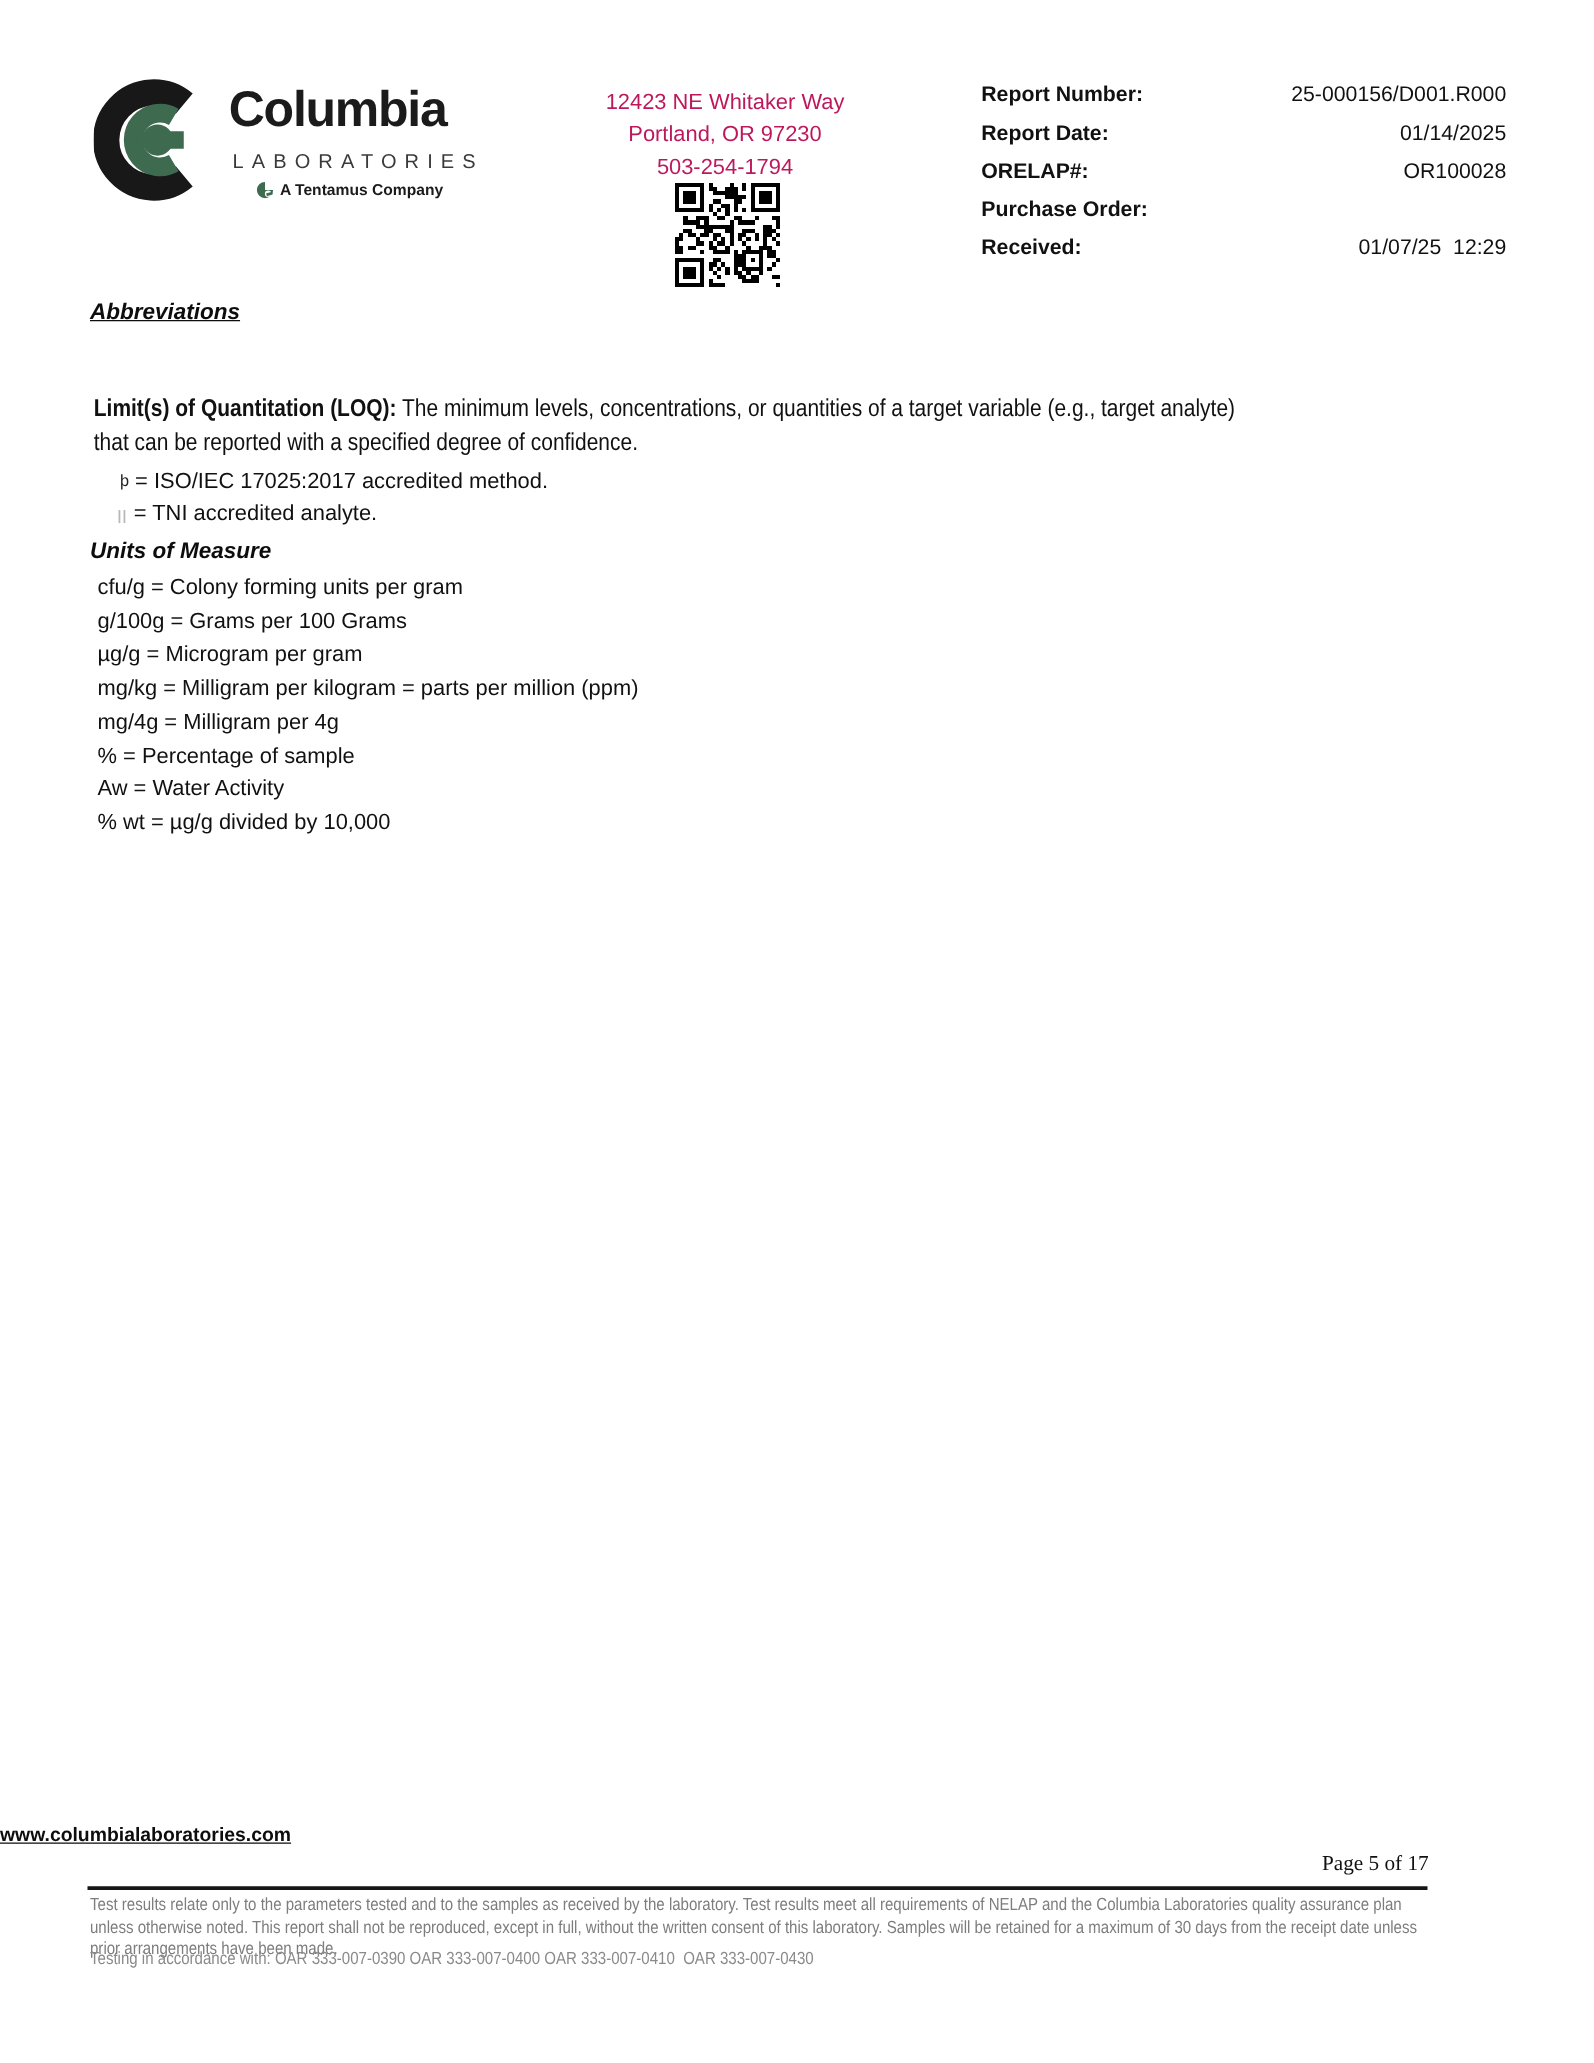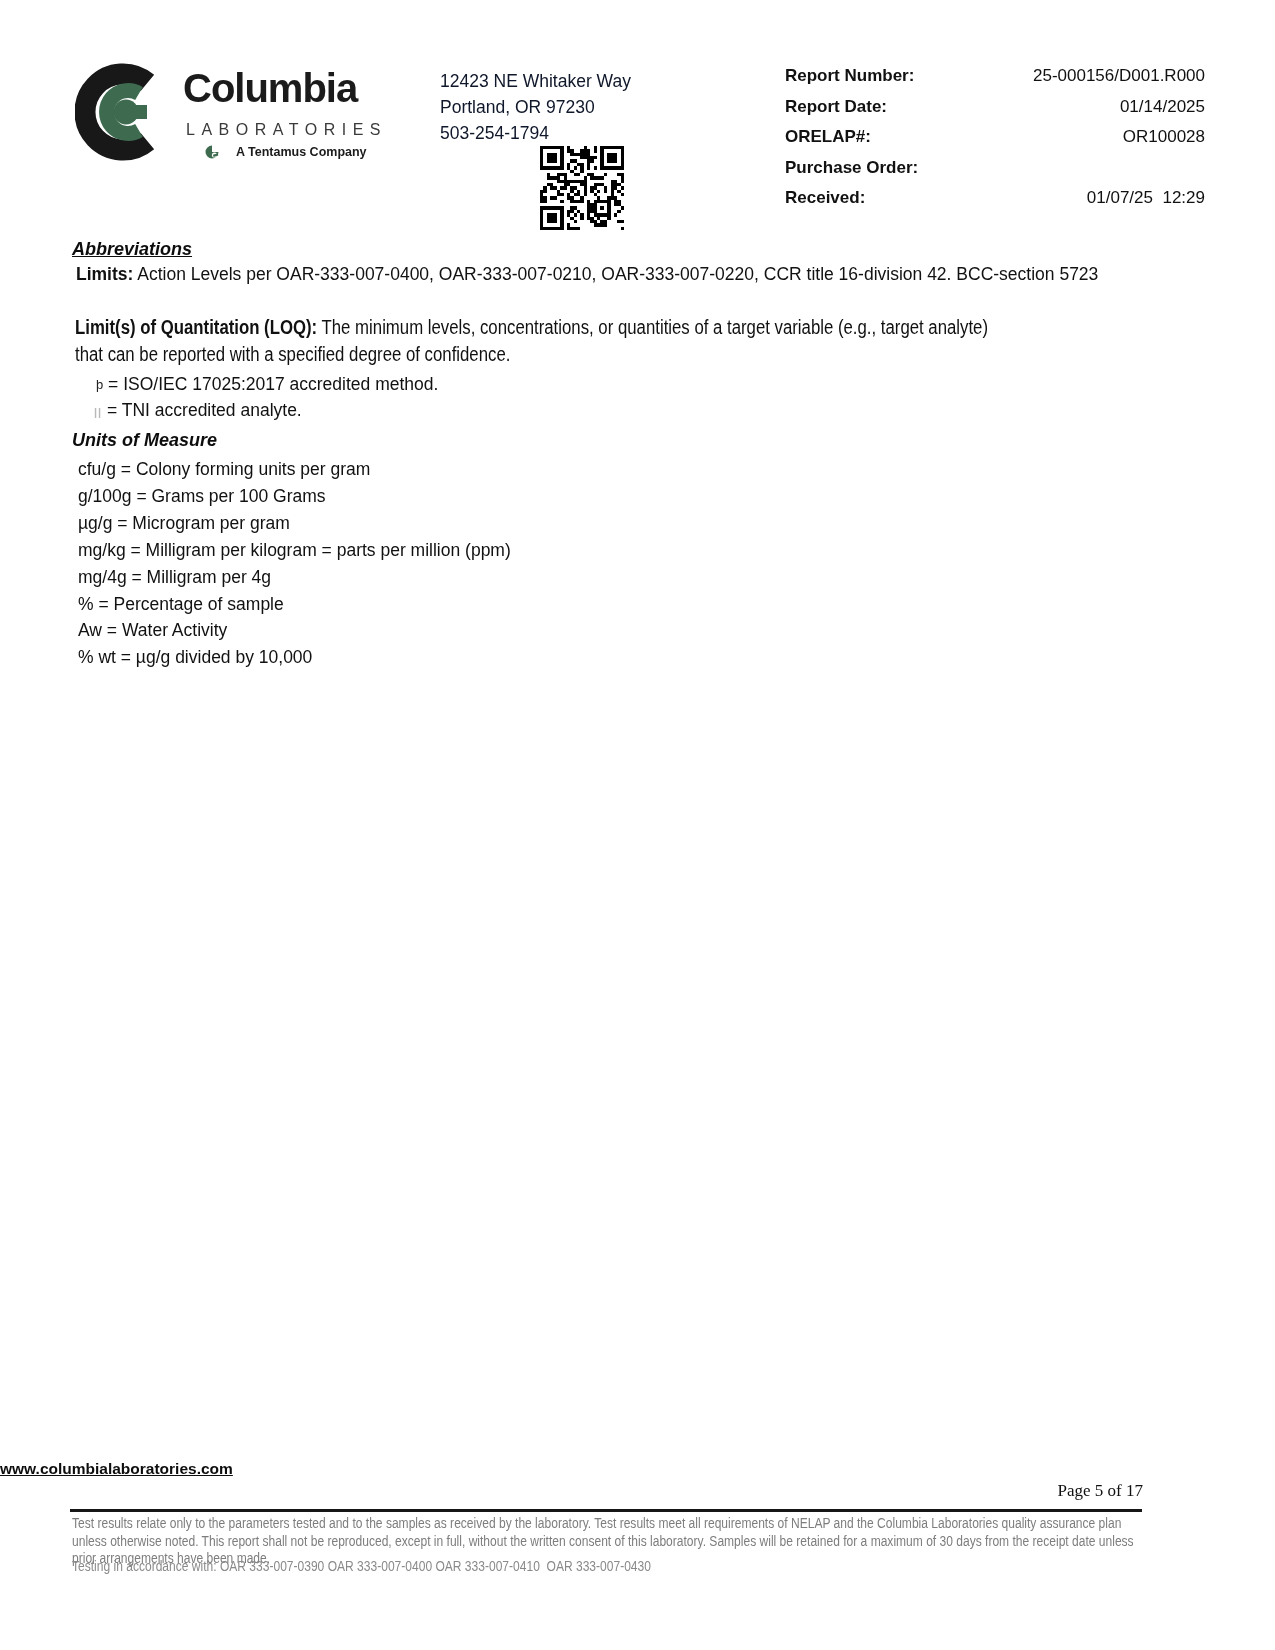--- a/index.html
+++ b/index.html
@@ -11,25 +11,25 @@
     font-family:"Liberation Sans","DejaVu Sans",sans-serif;
     color:#111;
     overflow:hidden;
   }
   
   .logo { position:absolute; left:75px; top:62px; display:flex; align-items:flex-start; }
   .logo-mark { width:100px; height:100px; }
   .logo-text { margin-left:8px; margin-top:6px; }
   .brand { font-size:40px; font-weight:bold; letter-spacing:-1px; color:#1b1b1b; line-height:40px; }
   .sub { font-size:16px; letter-spacing:6.5px; color:#3a3a3a; margin-top:13px; margin-left:3px; }
-  .tagline { display:flex; align-items:center; gap:17px; margin-top:6px; margin-left:22px; }
+  .tagline { display:flex; align-items:center; gap:5px; margin-top:6px; margin-left:22px; }
   .tagline span { font-size:12.5px; font-weight:bold; color:#1b1b1b; }
 
-  .address { position:absolute; left:440px; top:68px; width:280px; text-align:left;
-             font-size:17.5px; line-height:26px; color:#0f172a; }
+  .address { position:absolute; left:440px; top:68px; width:280px; text-align:center;
+             font-size:17.5px; line-height:26px; color:#be185d; }
   .qr { position:absolute; left:540px; top:146px; width:84px; height:84px; }
 
   .report-block { position:absolute; left:785px; top:66px; width:420px; }
   .report-row { display:flex; height:30.5px; align-items:flex-start;justify-content:space-between; }
   .rl { width:163px; font-weight:bold; font-size:17px; }
   .rv { font-size:17px; white-space:pre; }
 
   
   .h-italic { font-weight:bold; font-style:italic; font-size:18px; color:#0d0d0d; }
   .abbr-title { position:absolute; left:72px; top:239px;text-decoration:underline; }
@@ -317,21 +317,20 @@
       <div class="rv"></div>
     </div>
     <div class="report-row">
       <div class="rl">Received:</div>
       <div class="rv">01/07/25  12:29</div>
     </div>
   </div>
 
   <div class="h-italic abbr-title">Abbreviations</div>
 
-  <div class="limits-line"><b>Limits:</b><span> Action Levels per OAR-333-007-0400, OAR-333-007-0210, OAR-333-007-0220, CCR title 16-division 42. BCC-section 5723</span></div>
 
   <div class="loq"><b>Limit(s) of Quantitation (LOQ):</b><span> The minimum levels, concentrations, or quantities of a target variable (e.g., target analyte) that can be reported with a specified degree of confidence.</span></div>
 
   <div class="acc-line iso-line"><span class="sym-iso">þ</span><span> = ISO/IEC 17025:2017 accredited method.</span></div>
 
   <div class="acc-line tni-line"><span class="sym-tni">||</span><span> = TNI accredited analyte.</span></div>
 
   <div class="h-italic units-title">Units of Measure</div>
   <div class="units-list">
     <div>cfu/g = Colony forming units per gram</div>

